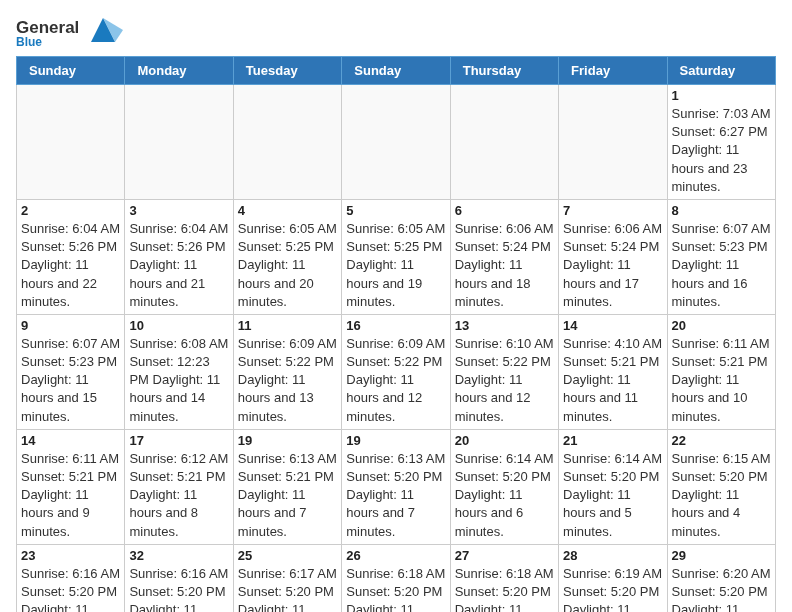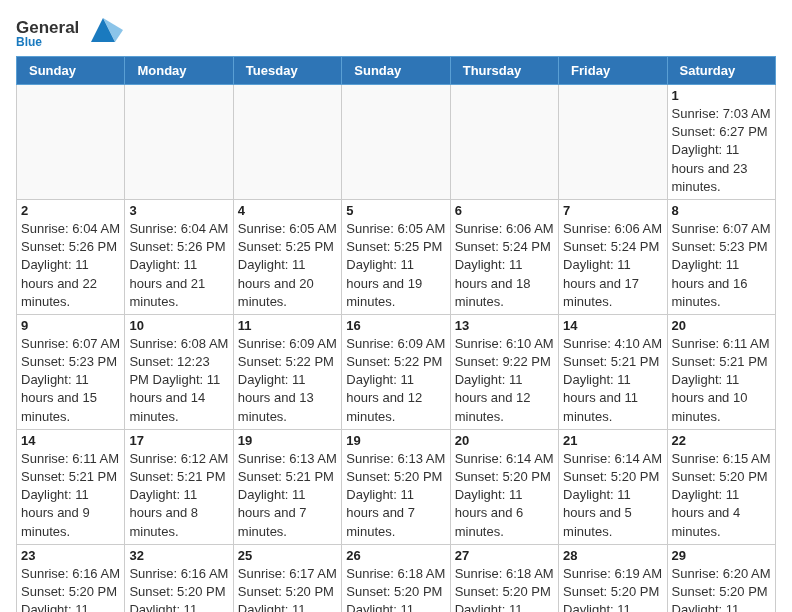--- a/index.html
+++ b/index.html
@@ -198,21 +198,21 @@
         <td>
           <span class="day-number">16</span>
           <div class="day-info">Sunrise: 6:09 AM
 Sunset: 5:22 PM
 Daylight: 11 hours
 and 12 minutes.</div>
         </td>
         <td>
           <span class="day-number">13</span>
           <div class="day-info">Sunrise: 6:10 AM
-Sunset: 9:22 PM
+Sunset: 5:22 PM
 Daylight: 11 hours
 and 12 minutes.</div>
         </td>
         <td>
           <span class="day-number">14</span>
           <div class="day-info">Sunrise: 4:10 AM
 Sunset: 5:21 PM
 Daylight: 11 hours
 and 11 minutes.</div>
         </td>

